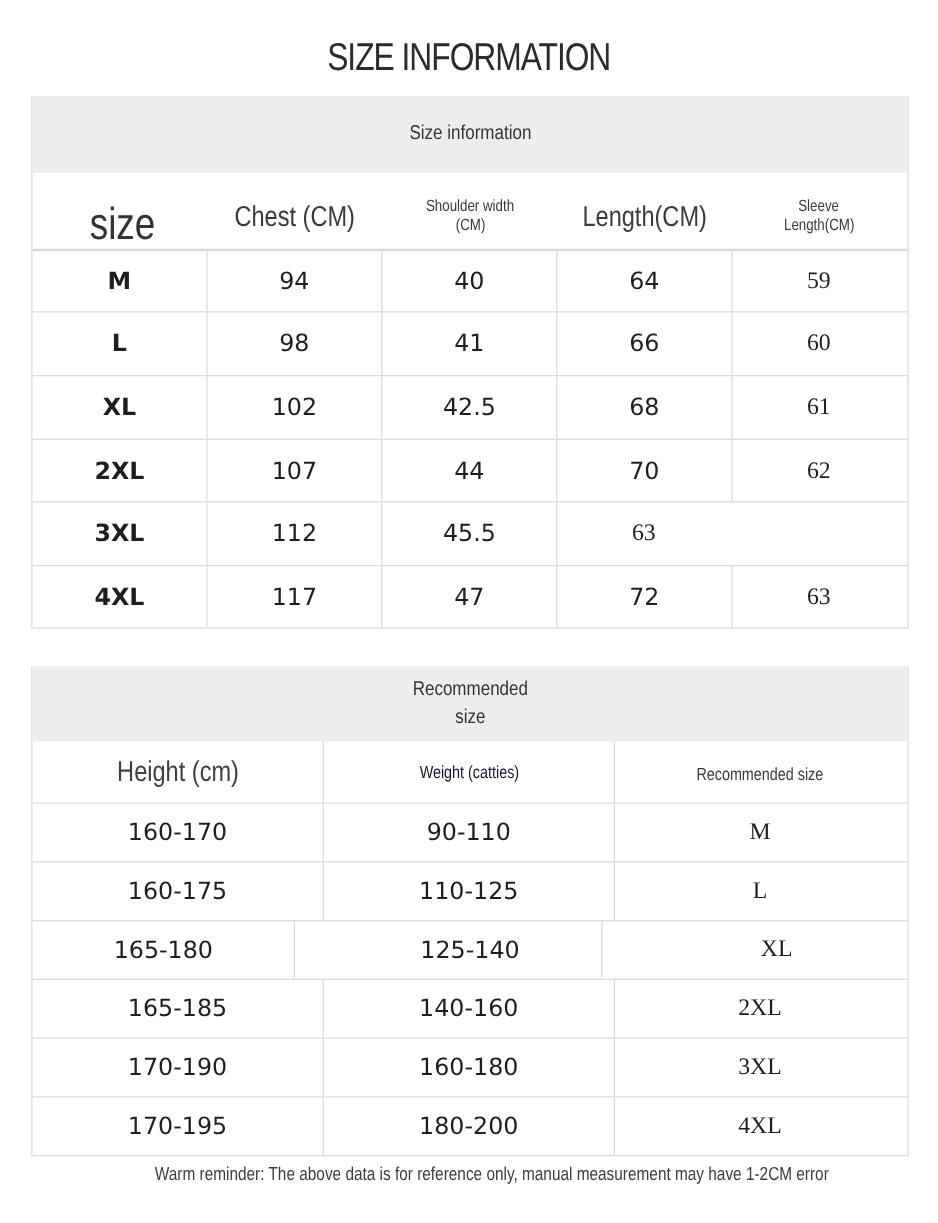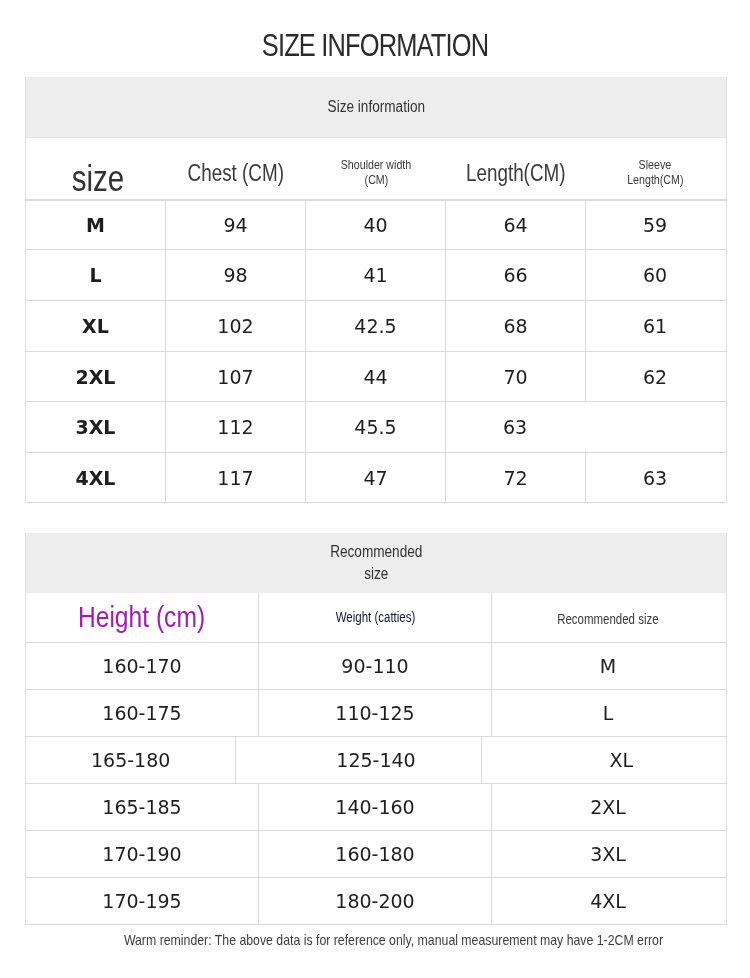--- a/index.html
+++ b/index.html
@@ -3,21 +3,21 @@
 <meta charset="utf-8">
 <style>
   html, body { margin: 0; padding: 0; background: #ffffff; }
   body { width: 750px; height: 978px; position: relative; overflow: hidden; font-family: "Liberation Sans", sans-serif; color: #222; }
   .title { position: absolute; top: 28px; left: 0; width: 750px; text-align: center; font-family: "Liberation Sans", sans-serif; font-size: 31px; letter-spacing: -1px; color: #2b2b2b; transform: scaleX(0.82); transform-origin: center; }
   .tbl { position: absolute; left: 25px; width: 700px; border-left: 1px solid #dcdcdc; border-right: 1px solid #dcdcdc; }
   .band { background: #ededed; display: flex; align-items: center; justify-content: center; text-align: center; color: #333; font-size: 16px; }
   .band span { display: inline-block; transform: scaleX(0.85); }
   .row { display: flex; border-bottom: 1px solid #d9d9d9; box-sizing: border-box; }
   .cell { display: flex; align-items: center; justify-content: center; text-align: center; box-sizing: border-box; border-right: 1px solid #d9d9d9; font-family: "DejaVu Sans", sans-serif; font-size: 19px; color: #1e1e1e; }
-  .cell:last-child { border-right: none; }
+  .cell:last-child { border-right: none; font-family: Liberation Serif, serif; }
   .hdr .cell { border-right: none; font-family: "Liberation Sans", sans-serif; color: #3a3a3a; justify-content: center; }
   .cond { display: inline-block; transform: scaleX(0.82); line-height: 1.15; }
   .c1 .cell { width: 140px; }
   .c1 .cell:last-child { width: 138px; }
   .c2 .cell { width: 233px; }
   .c2 .cell:last-child { width: 232px; }
   .bold { font-weight: bold; }
   .note { position: absolute; top: 931px; left: 0; width: 795px; text-align: center; font-size: 15px; color: #3d3d3d; transform: scaleX(0.82); transform-origin: 375px 0; }
 </style>
 </head>
@@ -90,21 +90,21 @@
     <div class="cell">63</div>
   </div>
 </div>
 
 <div class="tbl" style="top:533px;">
   <div class="band" style="height:60px;flex-direction:column;font-size:16px;line-height:22px;">
     <span>Recommended</span>
     <span>size</span>
   </div>
   <div class="row c2" style="height:50px;">
-    <div class="cell" style="font-family:'Liberation Sans',sans-serif;font-size:30px;color:#a21caf;">
+    <div class="cell" style="font-family:'Liberation Sans',sans-serif;font-size:23px;color:#404040;">
       <span class="cond">Height (cm)</span>
     </div>
     <div class="cell" style="font-family:'Liberation Sans',sans-serif;font-size:14px;color:#0f172a;">
       <span class="cond">Weight (catties)</span>
     </div>
     <div class="cell" style="font-family:'Liberation Sans',sans-serif;font-size:14px;color:#3a3a3a;padding-top:4px;align-items:center;">
       <span class="cond">Recommended size</span>
     </div>
   </div>
   <div class="row c2" style="height:47px;">

